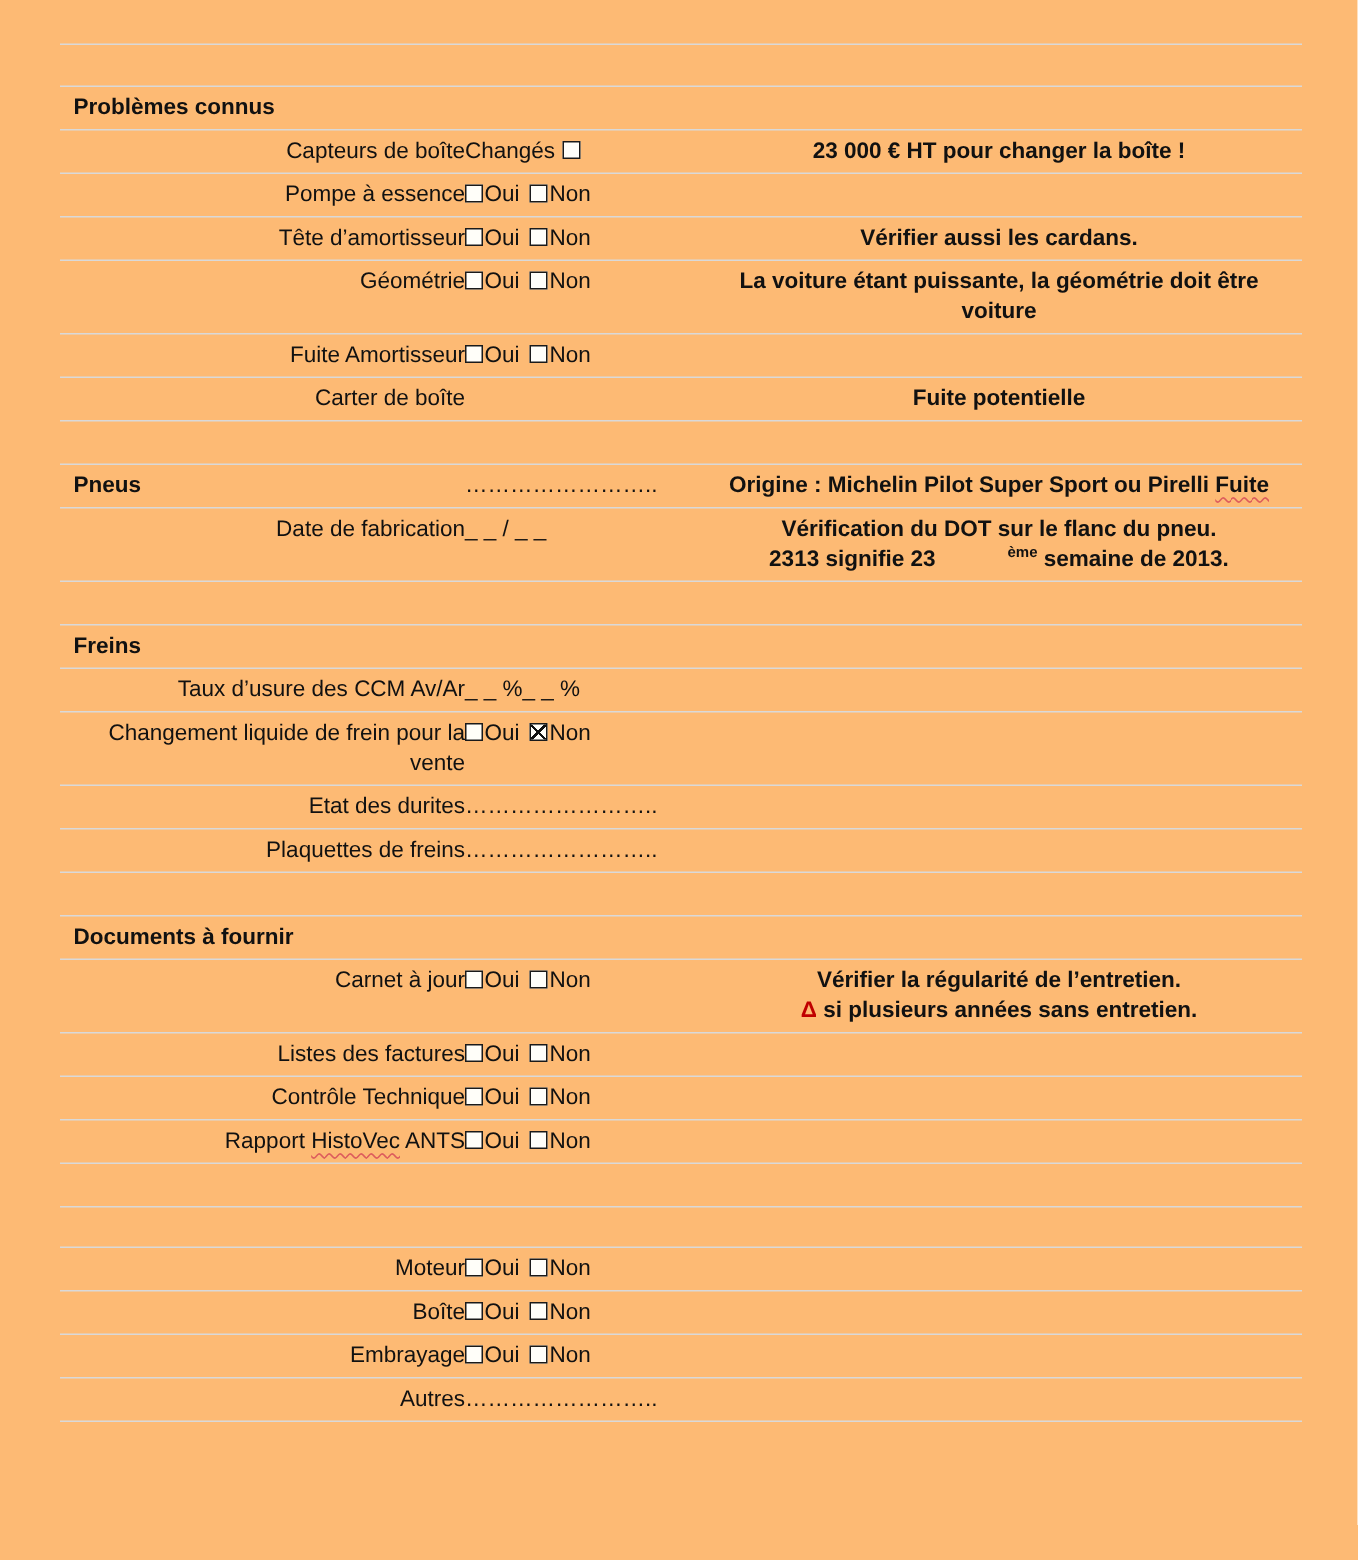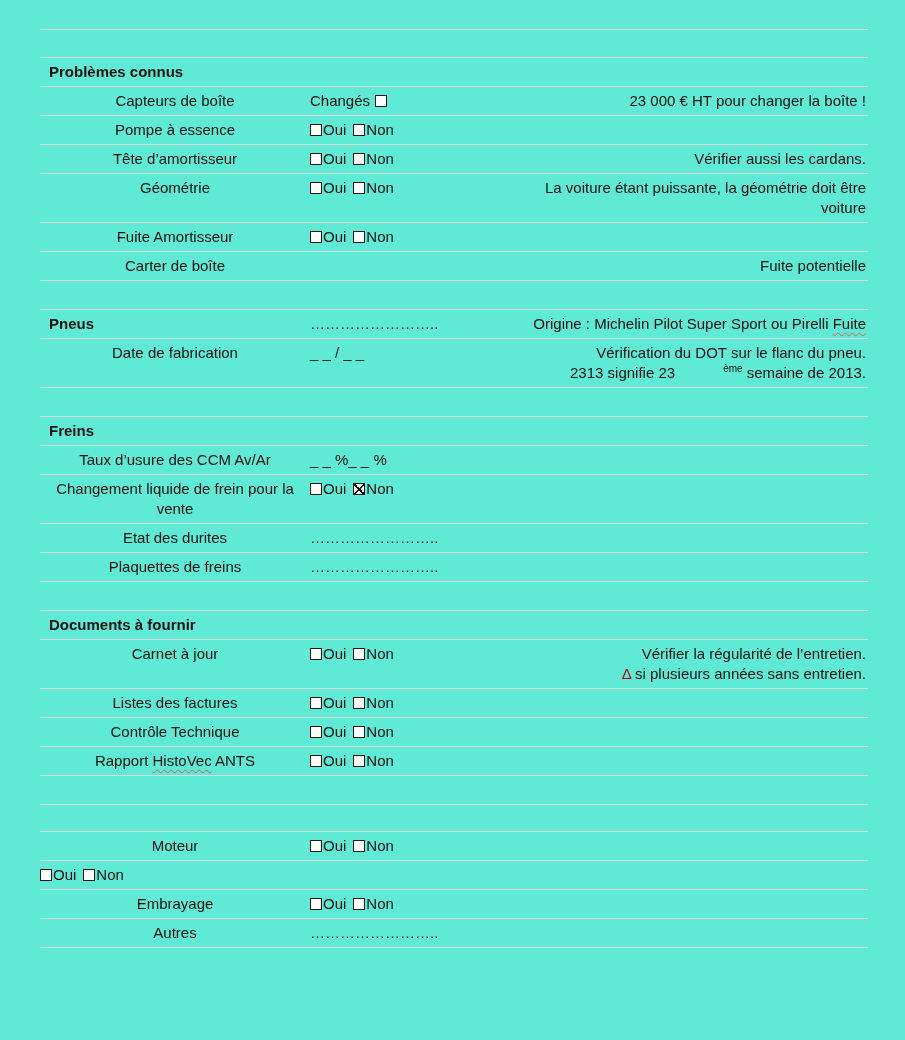--- a/index.html
+++ b/index.html
@@ -1,53 +1,54 @@
 <!DOCTYPE html>
 <html><head>
 <meta charset="utf-8">
 <style>
   * { box-sizing: border-box; margin: 0; padding: 0; }
   html, body { background: #fffef9; }
   #doc {
     position: relative;
     width: 905px;
     height: 1040px;
-    background: #5eead4;
+    background: #fdba74;
     font-family: "Liberation Sans", "DejaVu Sans", sans-serif;
     font-size: 15px;
     color: #111;
     overflow: hidden;
   }
   #tbl { position: absolute; left: 40px; top: 2px; width: 828px; }
   .row {
     display: flex;
     align-items: flex-start;
     border-bottom: 1px solid #d9d9d9;
     min-height: 28px;
   }
   .row.bt { border-top: 1px solid #d9d9d9; }
   .spacer { height: 28px; }
   .c1 {
     width: 270px;
-    text-align: center;
+    text-align: right;
     padding: 4px 0 4px 0;
     line-height: 20px;
   }
   .c1.head { text-align: left; padding-left: 9px; font-weight: bold; }
   .c2 {
     width: 150px;
     padding: 4px 3px 4px 0;
     line-height: 20px;
     white-space: nowrap;
   }
   .c3 {
     flex: 1;
-    text-align: right;
+    text-align: center;
     padding: 4px 2px 4px 6px;
     line-height: 20px;
+    font-weight: bold;
   }
   .cb {
     display: inline-block;
     width: 12px;
     height: 12px;
     border: 1px solid #1a1a1a;
     vertical-align: -1px;
     background: #fffef9;
   }
   .cb.checked {
@@ -195,20 +196,21 @@
       <div class="row bt">
         <div class="c2"></div>
         <div class="c3"></div>
       </div>
       <div class="row">
         <div class="c1"><span>Moteur</span></div>
         <div class="c2"><span class="opt"><span class="cb"></span><span>Oui</span></span><span class="opt"><span class="cb"></span><span>Non</span></span></div>
         <div class="c3"></div>
       </div>
       <div class="row">
+        <div class="c1"><span>Boîte</span></div>
         <div class="c2"><span class="opt"><span class="cb"></span><span>Oui</span></span><span class="opt"><span class="cb"></span><span>Non</span></span></div>
         <div class="c3"></div>
       </div>
       <div class="row">
         <div class="c1"><span>Embrayage</span></div>
         <div class="c2"><span class="opt"><span class="cb"></span><span>Oui</span></span><span class="opt"><span class="cb"></span><span>Non</span></span></div>
         <div class="c3"></div>
       </div>
       <div class="row">
         <div class="c1"><span>Autres</span></div>

